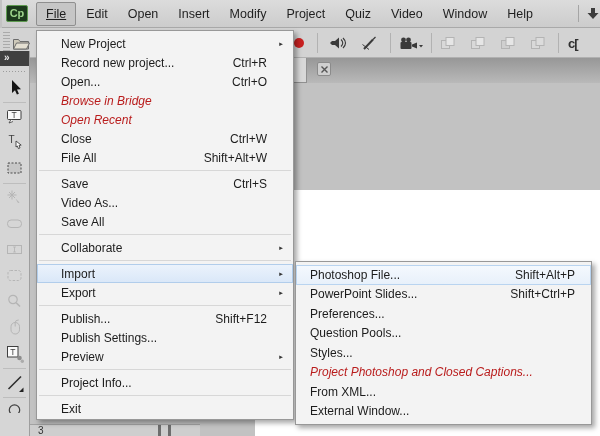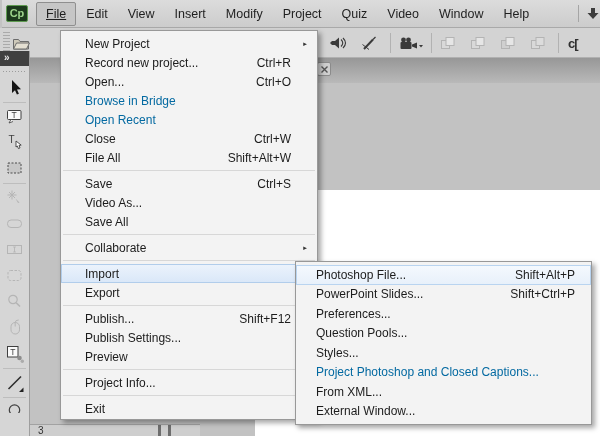--- a/index.html
+++ b/index.html
@@ -53,26 +53,26 @@
 
   
   #bottomstrip { position:absolute; left:30px; top:424px; width:170px; height:12px; background:#cecece;
     border-top:1px solid #a2a2a2; z-index:4; }
   #bs-num { position:absolute; left:8px; top:0; font-size:10px; color:#333; line-height:12px; }
   .bs-bar { position:absolute; top:0; width:3px; height:12px; background:#6d6d6d; }
 
   
   .menu { position:absolute; background:#f3f3f3; border:1px solid #989898;
     box-shadow:3px 3px 5px rgba(0,0,0,0.35); font-size:12px; color:#1c1c1c; }
-  #file-menu { left:36px; top:30px; width:258px; height:390px; padding-top:3px; z-index:20;margin-left:24px; }
+  #file-menu { left:36px; top:30px; width:258px; height:390px; padding-top:3px; z-index:20; }
   #import-menu { left:295px; top:261px; width:297px; height:164px; padding-top:3px; z-index:21; }
   .mi { position:relative; height:19px; display:flex; align-items:center; padding:0 26px 0 24px; white-space:nowrap; }
-  #import-menu .mi { height:19.5px; padding:0 16px 0 20px; }
+  #import-menu .mi { height:19.5px; padding:0 16px 0 14px; }
   .mi .sc { margin-left:auto; }
-  .mi.disabled { color:#0369a1; }
+  .mi.disabled { color:#b91c1c;font-style:italic; }
   .mi.sub::after { content:"►"; position:absolute; right:7px; top:50%; transform:translateY(-50%) scale(0.62);
     color:#333; font-size:10px; }
   .mi.hl { background:linear-gradient(180deg,#ecf3fc,#d9e7f8); outline:1px solid #b1cdeb; outline-offset:-1px; }
   .mi.hover { background:linear-gradient(180deg,#f5f9fe,#e7f0fa); outline:1px solid #b9d4f0; outline-offset:-1px; }
   .msep { height:1px; background:#d7d7d7; margin:3px 2px; }
 </style>
 </head>
 <body>
 
 <div id="screen">
@@ -256,21 +256,21 @@
   <div id="bottomstrip">
     <span id="bs-num">3</span>
     <div class="bs-bar" style="left:128px;"></div>
     <div class="bs-bar" style="left:138px;"></div>
   </div>
 
   <div id="menubar">
     <div id="logo">Cp</div>
     <div class="mb-item active">File</div>
     <div class="mb-item">Edit</div>
-    <div class="mb-item">View</div>
+    <div class="mb-item">Open</div>
     <div class="mb-item">Insert</div>
     <div class="mb-item">Modify</div>
     <div class="mb-item">Project</div>
     <div class="mb-item">Quiz</div>
     <div class="mb-item">Video</div>
     <div class="mb-item">Window</div>
     <div class="mb-item">Help</div>
     <div id="mb-right">
       <div class="vsep"></div>
       <svg class="navarrow" width="14" height="13" viewBox="0 0 14 13">

